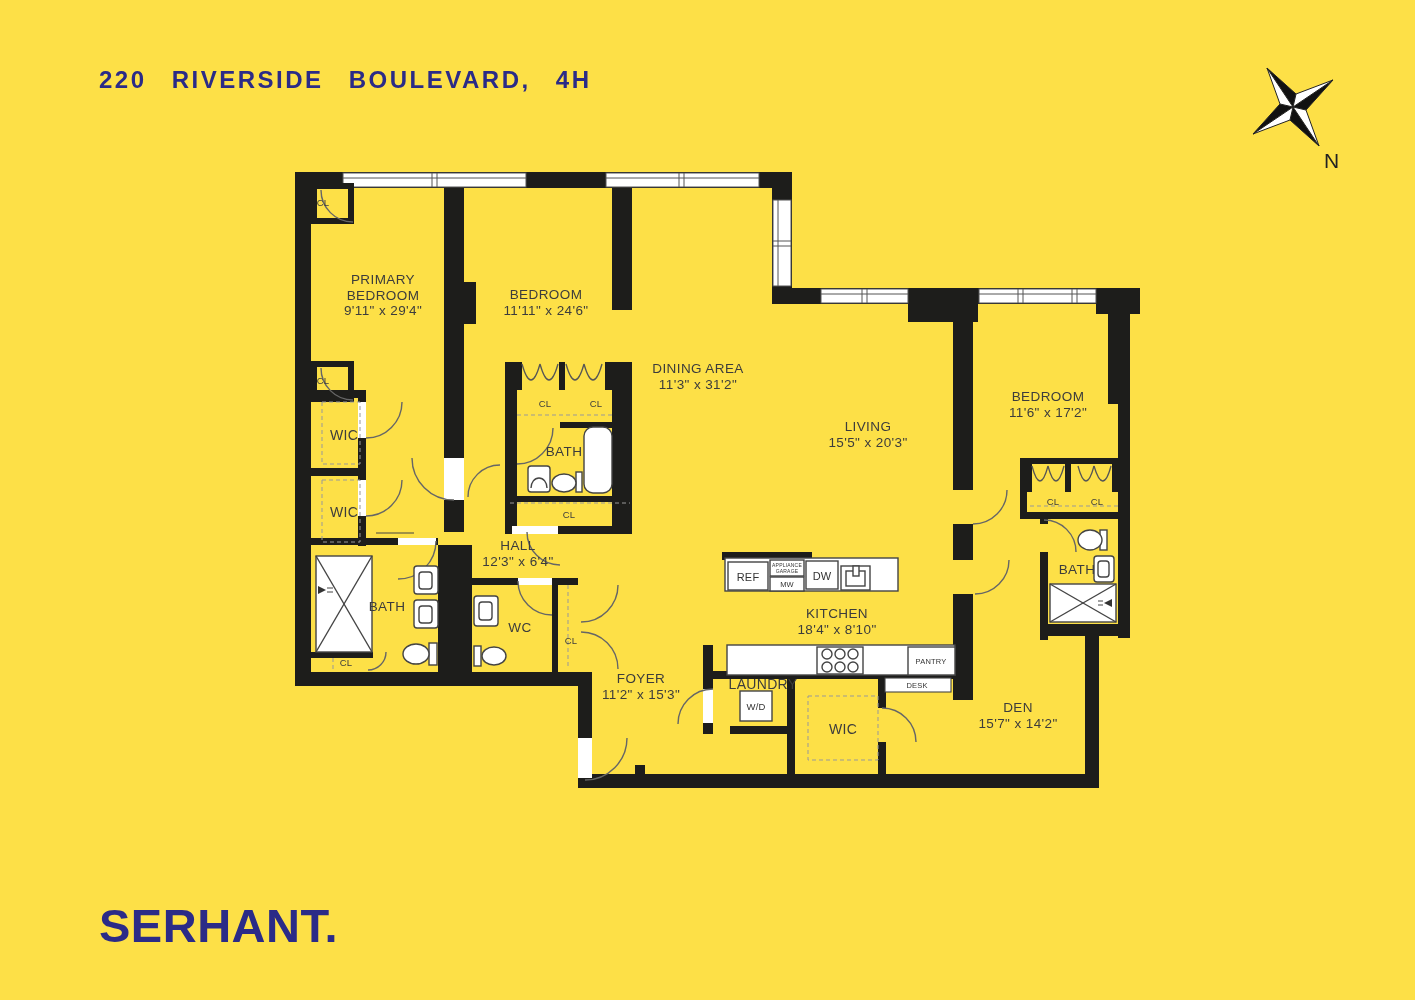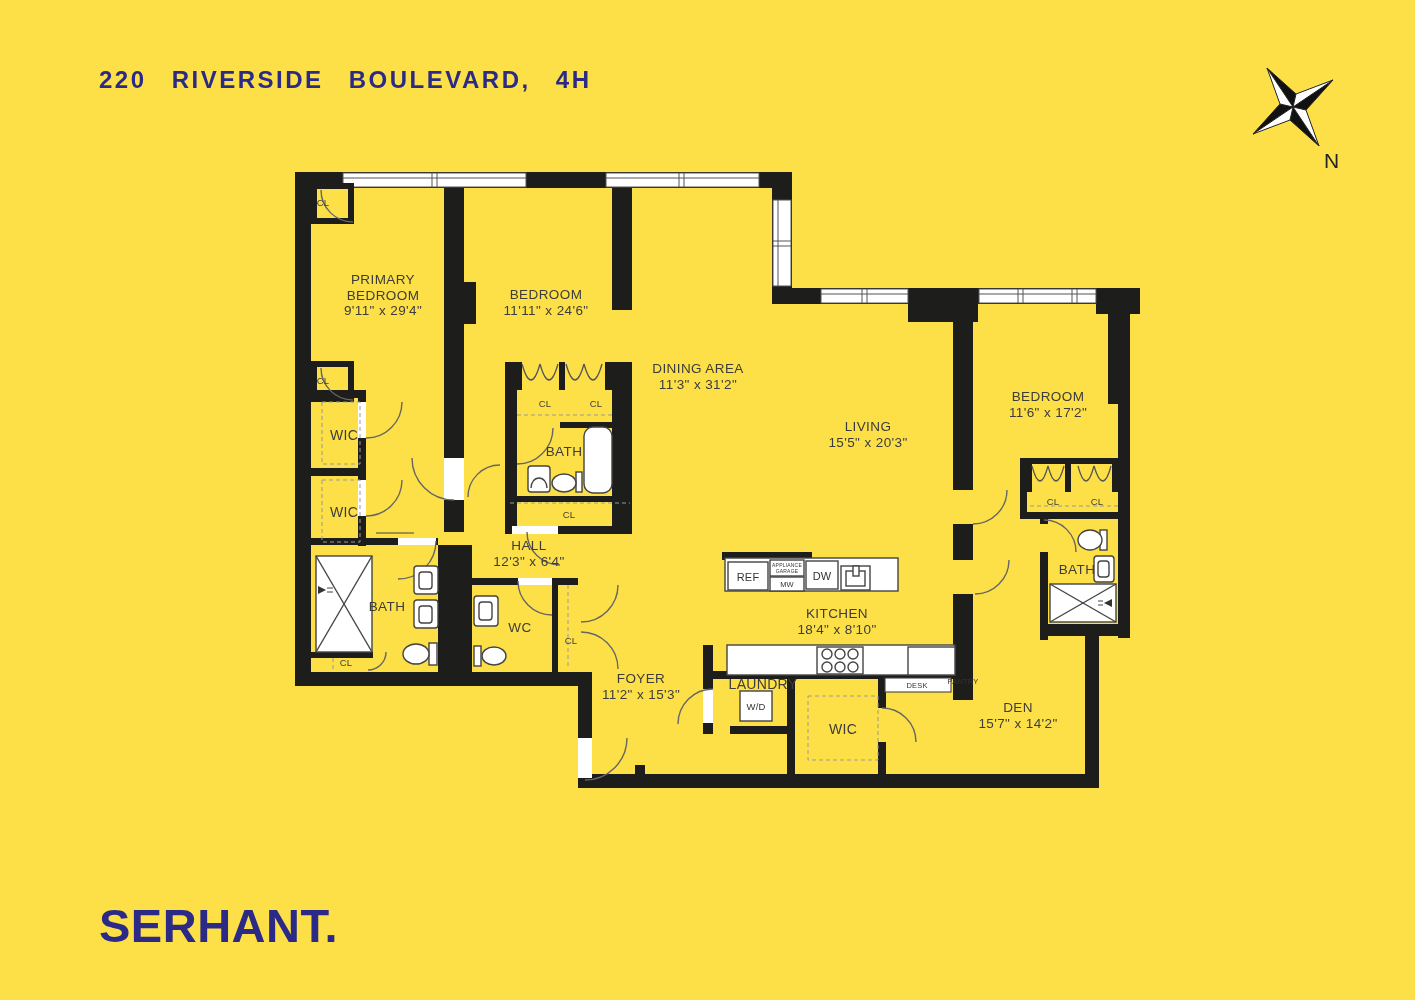--- a/index.html
+++ b/index.html
@@ -316,21 +316,21 @@
   <div>11'3" x 31'2"</div>
 </div>
 <div class="room-label" style="left:868px;top:435px;">
   <div class="nm">LIVING</div>
   <div>15'5" x 20'3"</div>
 </div>
 <div class="room-label" style="left:1048px;top:405px;">
   <div class="nm">BEDROOM</div>
   <div>11'6" x 17'2"</div>
 </div>
-<div class="room-label" style="left:518px;top:554px;margin-left:11px;">
+<div class="room-label" style="left:518px;top:554px;">
   <div class="nm">HALL</div>
   <div>12'3" x 6'4"</div>
 </div>
 <div class="room-label" style="left:837px;top:622px;">
   <div class="nm">KITCHEN</div>
   <div>18'4" x 8'10"</div>
 </div>
 <div class="room-label" style="left:641px;top:687px;">
   <div class="nm">FOYER</div>
   <div>11'2" x 15'3"</div>
@@ -357,19 +357,19 @@
 <div class="sm cl" style="left:569px;top:514px;">CL</div>
 <div class="sm cl" style="left:346px;top:662px;">CL</div>
 <div class="sm cl" style="left:571px;top:640px;">CL</div>
 <div class="sm cl" style="left:1053px;top:501px;">CL</div>
 <div class="sm cl" style="left:1097px;top:501px;">CL</div>
 
 <div class="fix" style="left:748px;top:577px;">REF</div>
 <div class="fix micro" style="left:787px;top:568px;">APPLIANCE GARAGE</div>
 <div class="fix tiny" style="left:787px;top:584px;text-align:right;">MW</div>
 <div class="fix" style="left:822px;top:576px;">DW</div>
-<div class="fix tiny" style="left:931px;top:681px;margin-left:32px;">PANTRY</div>
+<div class="fix tiny" style="left:931px;top:661px;">PANTRY</div>
 <div class="fix tiny" style="left:917px;top:685px;">DESK</div>
 <div class="fix" style="left:756px;top:706px;font-size:9.5px;">W/D</div>
 
 <div id="brand" class="abs">SERHANT.</div>
 
 </div>
 
 </body></html>

